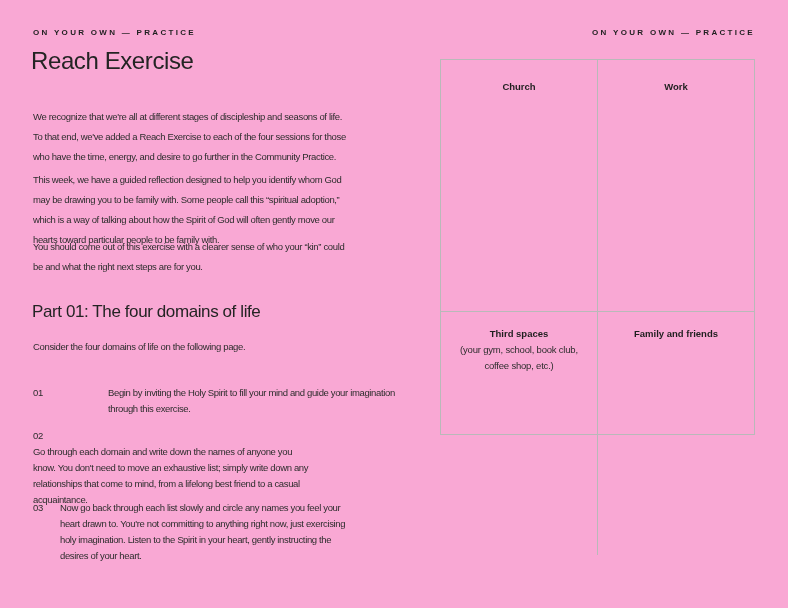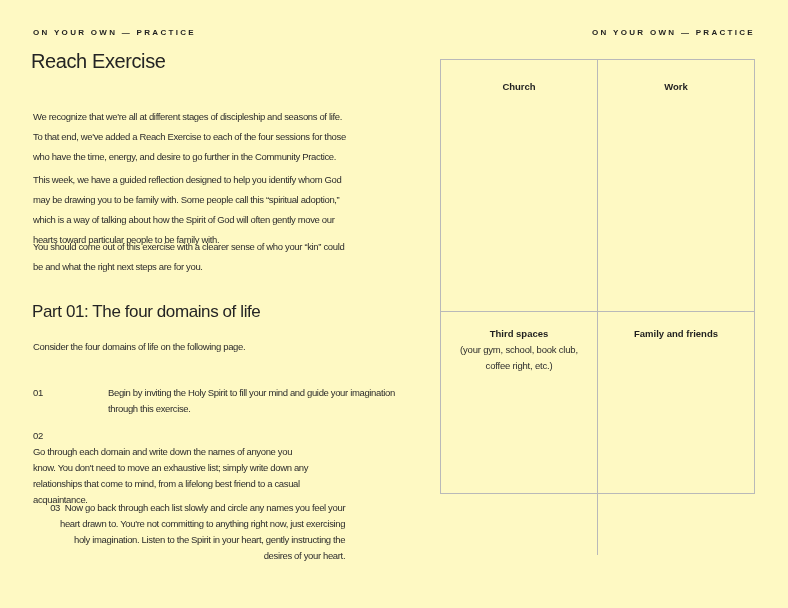--- a/index.html
+++ b/index.html
@@ -3,36 +3,36 @@
 <meta charset="utf-8">
 <style>
   * { margin:0; padding:0; box-sizing:border-box; }
   html,body { width:788px; height:608px; }
   body {
     background:#fdfdfd;
     font-family:"Liberation Sans","DejaVu Sans",sans-serif;
     color:#2d2d2d;
     overflow:hidden;
   }
-  .spread { position:relative; width:788px; height:608px; background:#fef9c3; }
+  .spread { position:relative; width:788px; height:608px; background:#f9a8d4; }
   .page { position:absolute; top:0; height:608px; width:394px; }
   .page-left { left:0; }
   .page-right { left:394px; }
 
   .eyebrow {
     position:absolute; top:28px;
     font-size:8px; font-weight:700; letter-spacing:2.3px;
     color:#1f1f1f; white-space:nowrap;
   }
   .page-left .eyebrow { left:33px; }
   .page-right .eyebrow { left:46px; right:33px; text-align:right; }
 
   .title {
     position:absolute; left:31px; top:44px;
-    font-size:20px; font-weight:400; letter-spacing:-0.4px;
+    font-size:24px; font-weight:400; letter-spacing:-0.4px;
     line-height:34px; color:#242424; white-space:nowrap;
   }
 
   .para {
     position:absolute; left:33px;
     font-size:9.5px; line-height:20px; letter-spacing:-0.35px;
     color:#2d2d2d; white-space:nowrap;
   }
   .p1 { top:107px; }
   .p2 { top:170px; }
@@ -50,34 +50,34 @@
   }
 
   .step {
     position:absolute; left:33px; display:flex;
     font-size:9.5px; line-height:16px; letter-spacing:-0.35px;
     white-space:nowrap;
   }
   .step-num { width:27px; flex:none; }
   .s1 { top:385px;gap:48px; }
   .s2 { top:428px;flex-direction:column; }
-  .s3 { top:500px;text-align:right; }
+  .s3 { top:500px; }
 
   .page-footer {
     position:absolute; top:572px;
     display:flex; justify-content:space-between;
     font-size:9.5px; letter-spacing:-0.2px; color:#2b2b2b;margin-top:35px;
   }
   .page-left .page-footer { left:33px; width:317px; }
   .page-right .page-footer { left:46px; width:315px; }
   .book-title { font-weight:700; letter-spacing:0.1px; }
 
   .domain-grid {
     position:absolute; left:46px; top:59px;
-    width:315px; height:435px;
+    width:315px; height:376px;
     border:1px solid #b9b9b9; background:transparent;
   }
   .vdiv { position:absolute; left:156px; top:0; width:1px; height:495px; background:#b9b9b9; }
   .hdiv { position:absolute; left:0; top:251px; width:313px; height:1px; background:#b9b9b9; }
   .cell { position:absolute; text-align:center; }
   .cell-church { left:0;   top:0;     width:156px; height:251px; padding-top:21px; }
   .cell-work   { left:157px; top:0;   width:156px; height:251px; padding-top:21px; }
   .cell-third  { left:0;   top:252px; width:156px; height:243px; padding-top:16px; }
   .cell-family { left:157px; top:252px; width:156px; height:243px; padding-top:16px; }
   .cell-title { font-size:9.5px; font-weight:700; color:#1f1f1f; letter-spacing:0; }
@@ -159,21 +159,21 @@
       </div>
 
       <div class="cell cell-work">
         <div class="cell-title">Work</div>
       </div>
 
       <div class="cell cell-third">
         <div class="cell-title">Third spaces</div>
         <div class="cell-sub">
           <div>(your gym, school, book club,</div>
-          <div>coffee right, etc.)</div>
+          <div>coffee shop, etc.)</div>
         </div>
       </div>
 
       <div class="cell cell-family">
         <div class="cell-title">Family and friends</div>
       </div>
     </div>
 
     <div class="page-footer">
       <span class="book-title">Be Family Around a Table</span>

